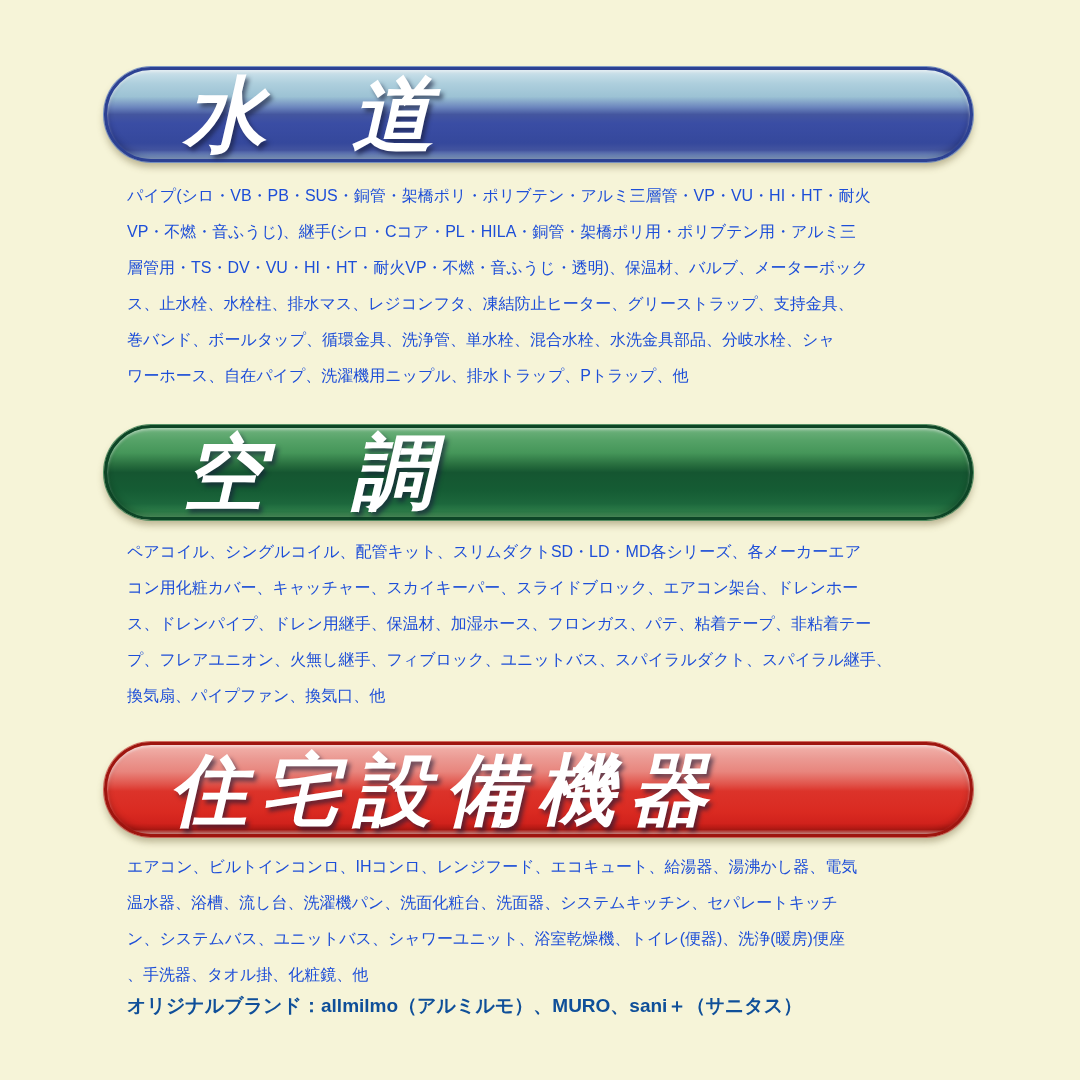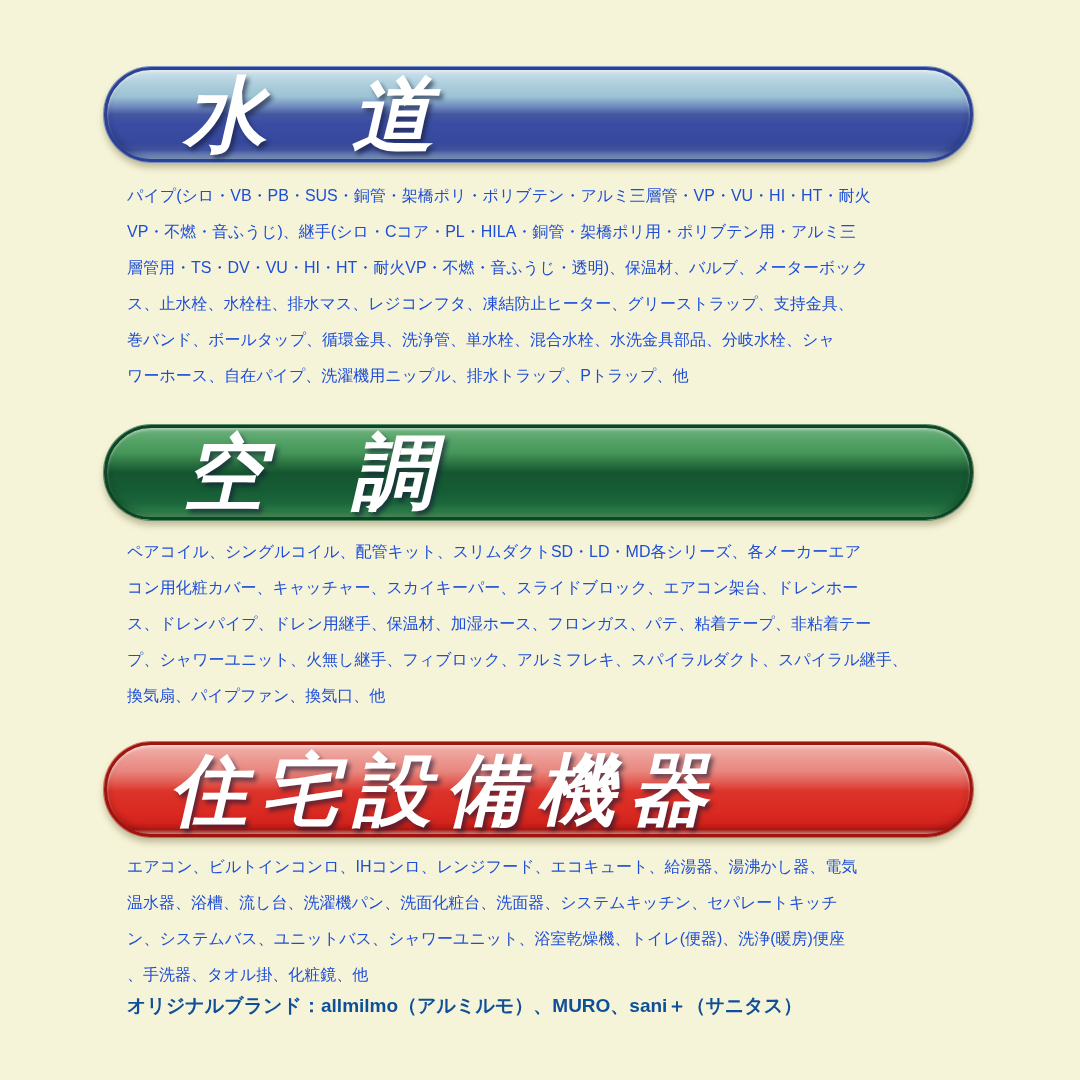--- a/index.html
+++ b/index.html
@@ -121,21 +121,21 @@
 ワーホース、自在パイプ、洗濯機用ニップル、排水トラップ、Pトラップ、他</p>
   </section>
 
   <section class="section s2">
     <div class="banner">
       <span class="banner-title">空　調</span>
     </div>
     <p class="body-text">ペアコイル、シングルコイル、配管キット、スリムダクトSD・LD・MD各シリーズ、各メーカーエア
 コン用化粧カバー、キャッチャー、スカイキーパー、スライドブロック、エアコン架台、ドレンホー
 ス、ドレンパイプ、ドレン用継手、保温材、加湿ホース、フロンガス、パテ、粘着テープ、非粘着テー
-プ、シャワーユニット、火無し継手、フィブロック、アルミフレキ、スパイラルダクト、スパイラル継手、
+プ、フレアユニオン、火無し継手、フィブロック、ユニットバス、スパイラルダクト、スパイラル継手、
 換気扇、パイプファン、換気口、他</p>
   </section>
 
   <section class="section s3">
     <div class="banner">
       <span class="banner-title">住宅設備機器</span>
     </div>
     <p class="body-text">エアコン、ビルトインコンロ、IHコンロ、レンジフード、エコキュート、給湯器、湯沸かし器、電気
 温水器、浴槽、流し台、洗濯機パン、洗面化粧台、洗面器、システムキッチン、セパレートキッチ
 ン、システムバス、ユニットバス、シャワーユニット、浴室乾燥機、トイレ(便器)、洗浄(暖房)便座

